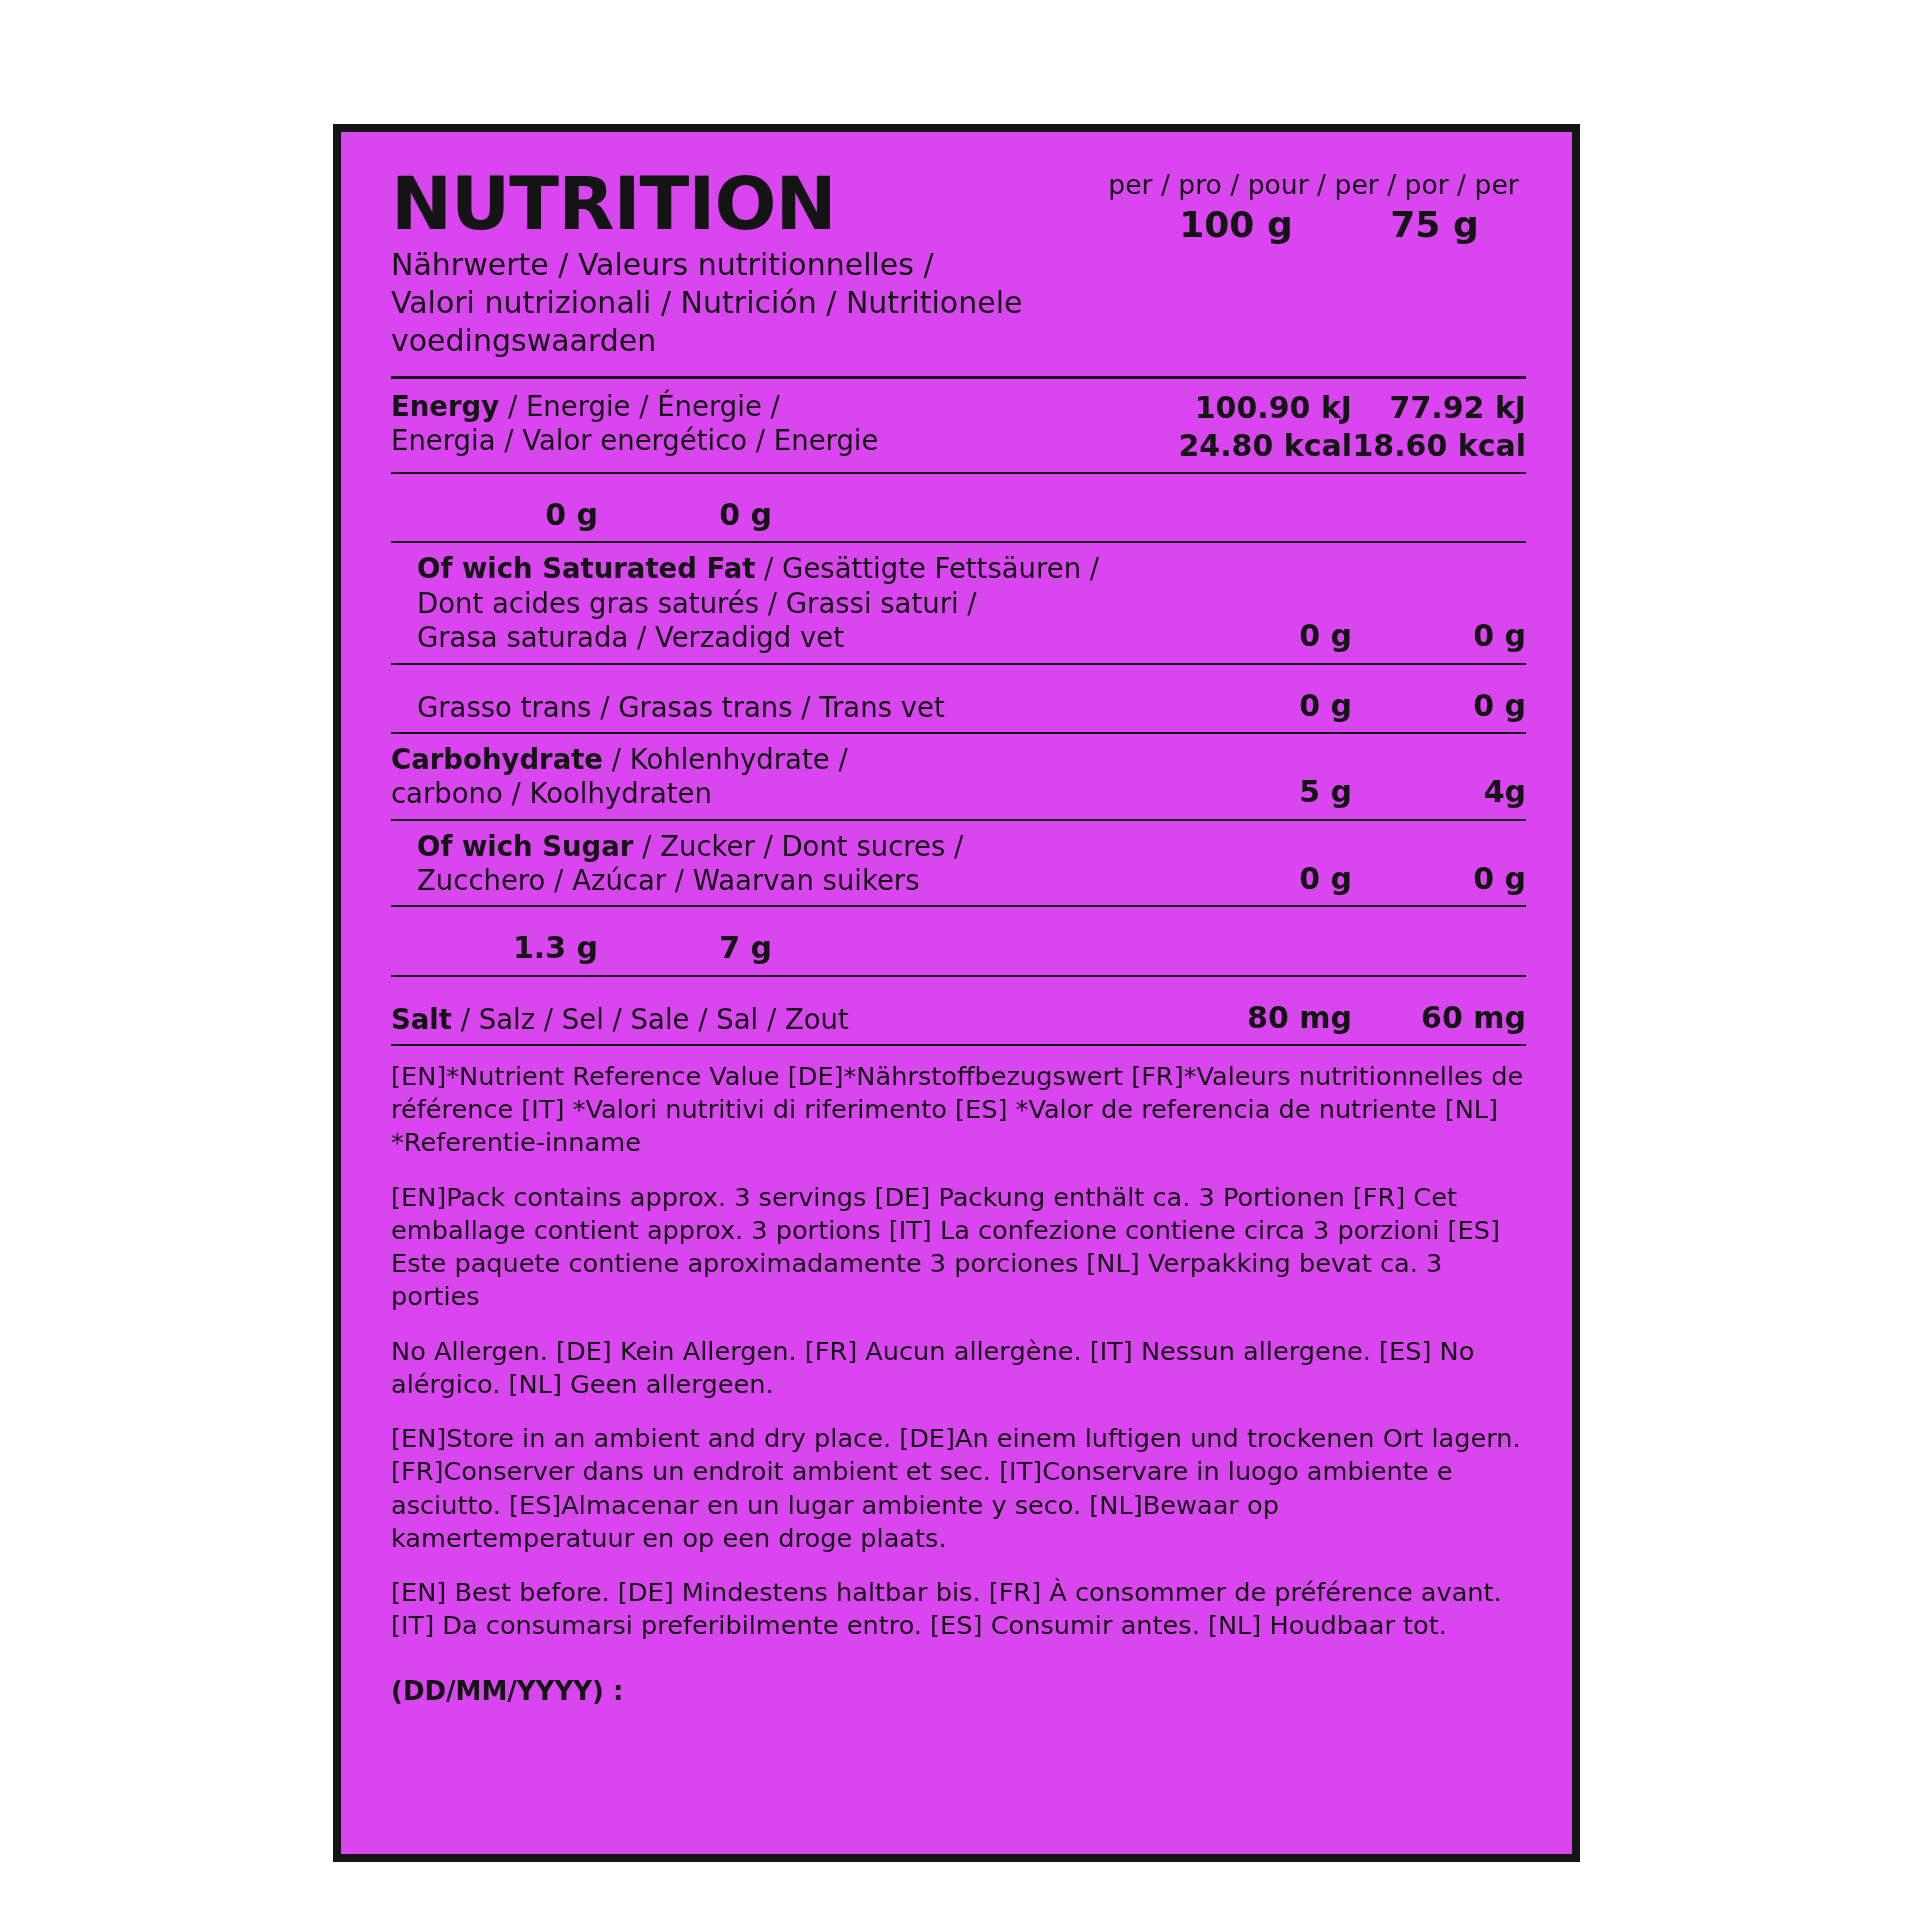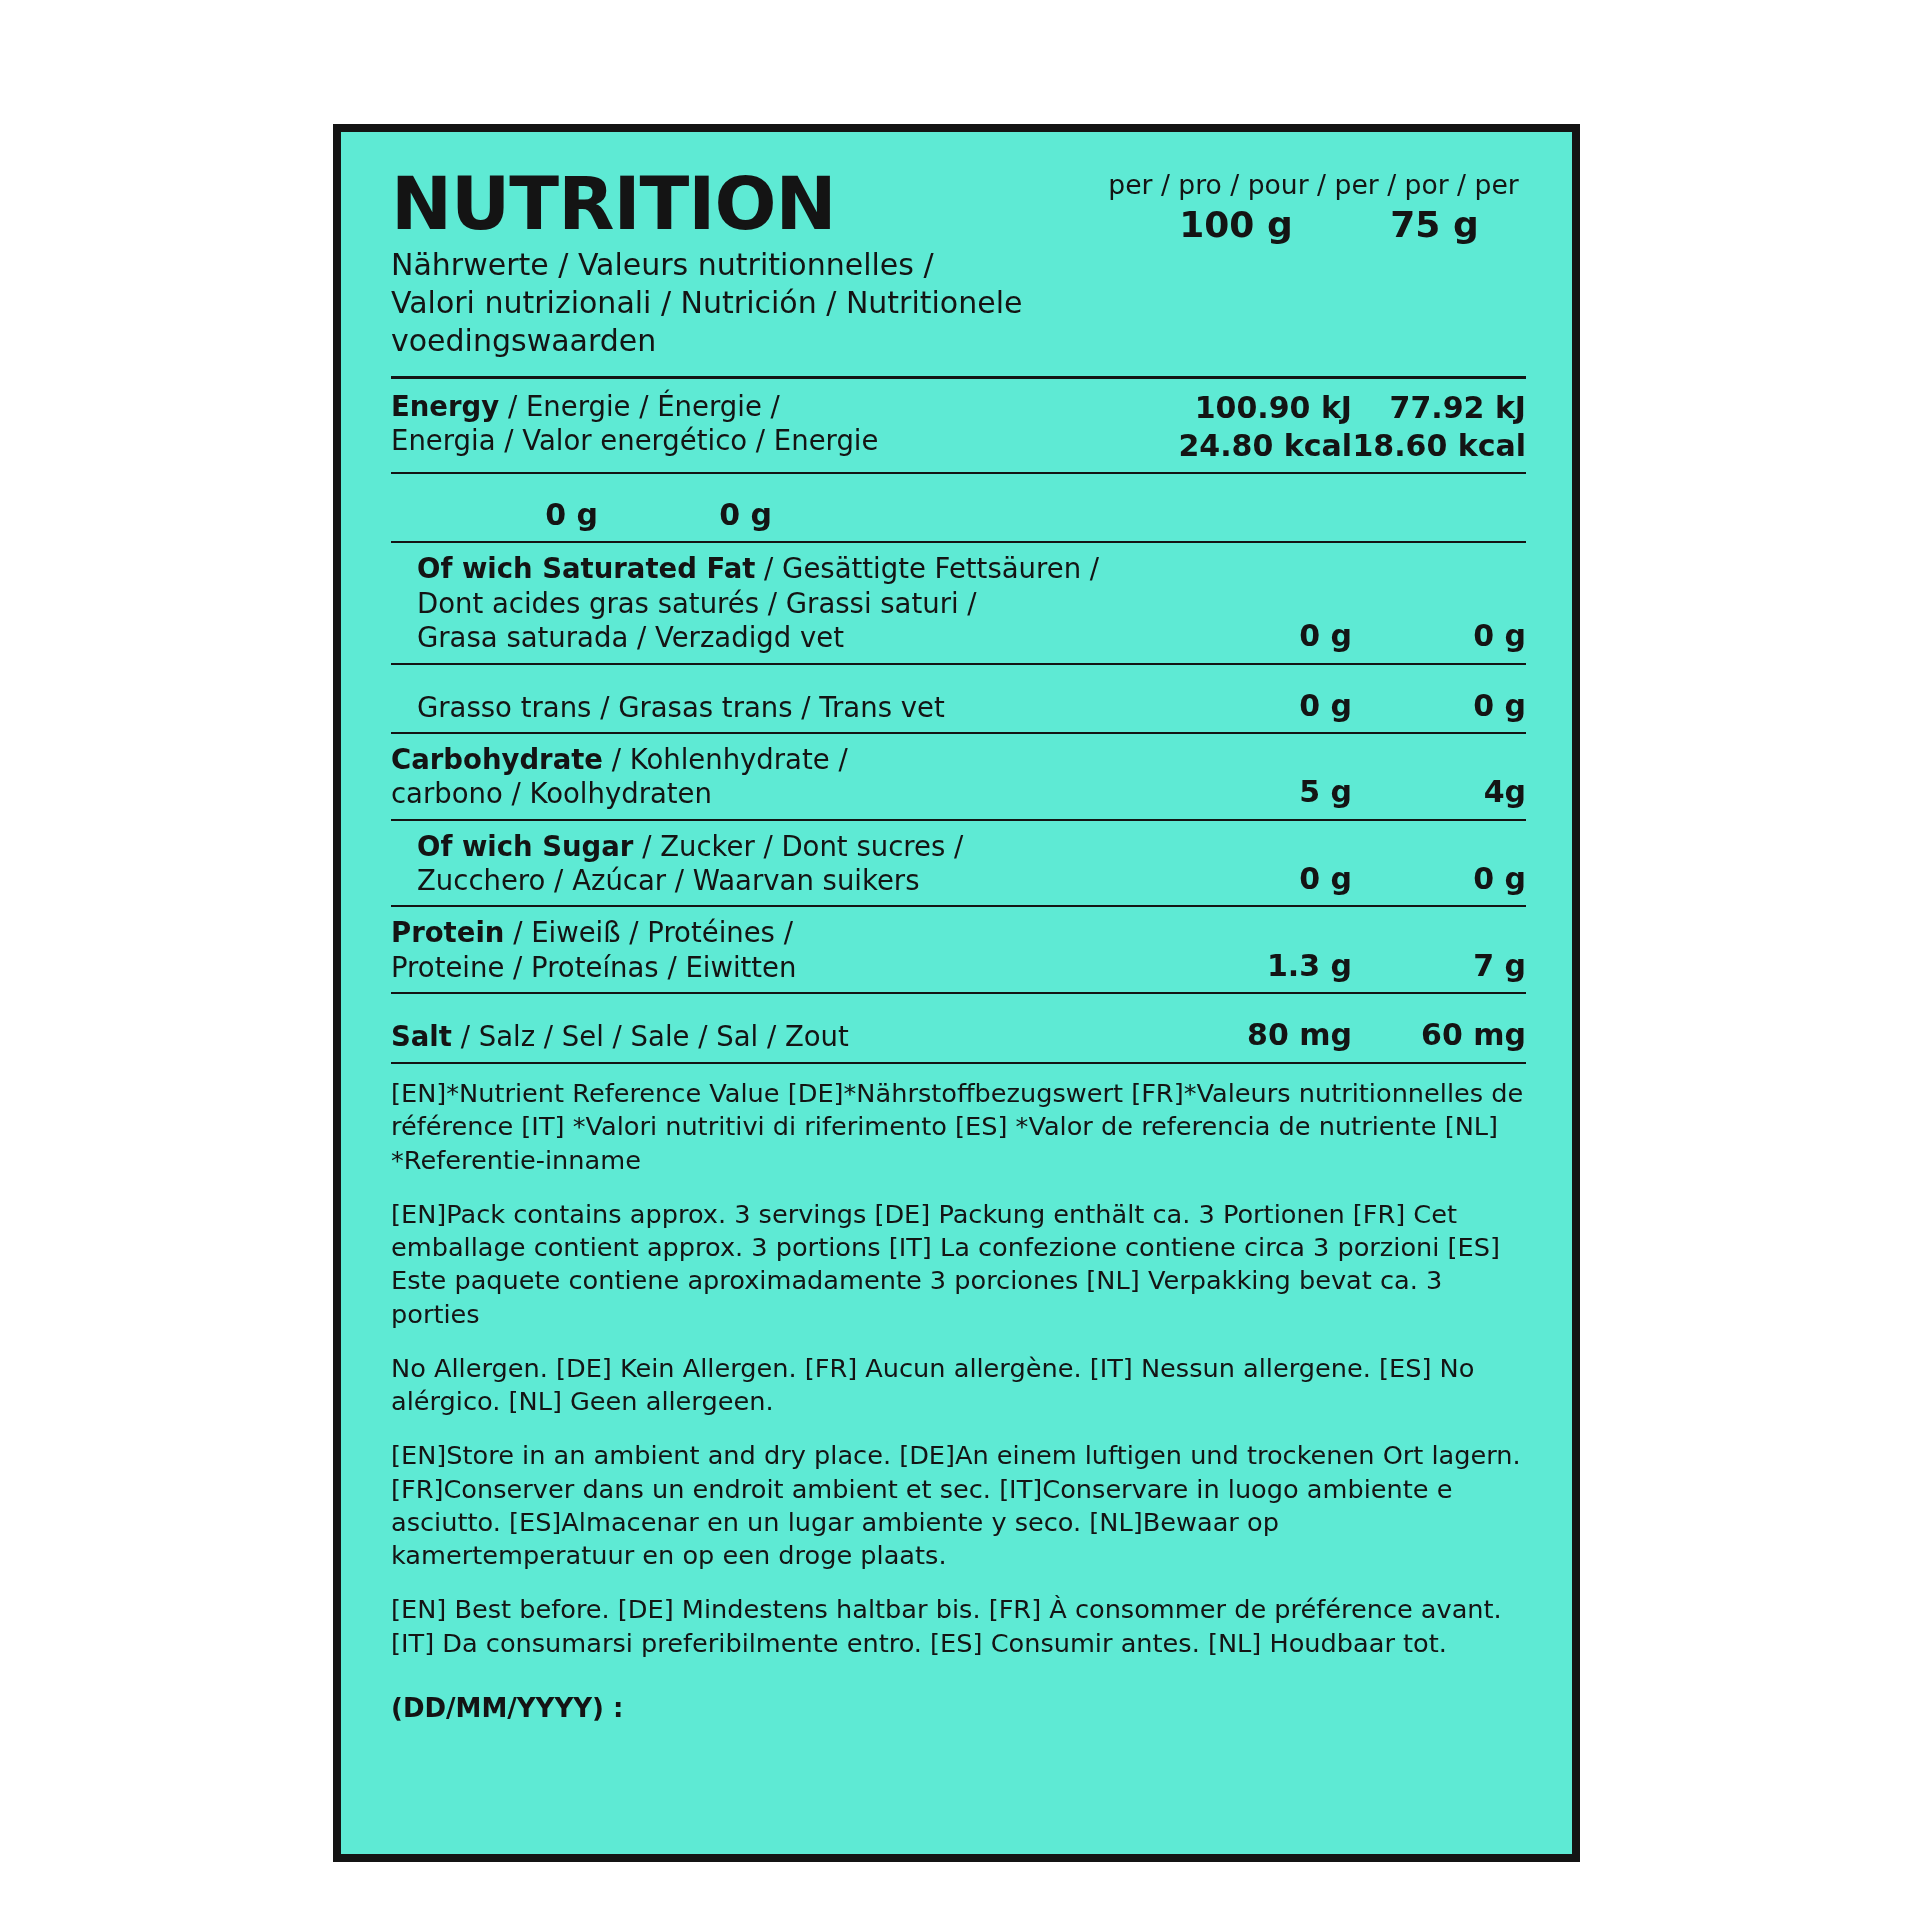--- a/index.html
+++ b/index.html
@@ -16,21 +16,21 @@
     height: 1931px;
     background: #ffffff;
   }
   .panel {
     position: absolute;
     left: 333px;
     top: 124px;
     width: 1247px;
     height: 1738px;
     border: 8.7px solid #141414;
-    background: #5eead4;
+    background: #d946ef;
     box-sizing: border-box;
   }
   .inner {
     position: absolute;
     left: 50px;
     top: 17.4px;
     width: 1135px;
     color: #141414;
   }
 
@@ -206,24 +206,20 @@
         <div class="row">
           <div class="row-label indent">
             <div><b>Of wich Sugar</b><span> / Zucker / Dont sucres /</span></div>
             <div>Zucchero / Azúcar / Waarvan suikers</div>
           </div>
           <div class="val v1">0 g</div>
           <div class="val v2">0 g</div>
         </div>
 
         <div class="row">
-          <div class="row-label">
-            <div><b>Protein</b><span> / Eiweiß / Protéines /</span></div>
-            <div>Proteine / Proteínas / Eiwitten</div>
-          </div>
           <div class="val v1">1.3 g</div>
           <div class="val v2">7 g</div>
         </div>
 
         <div class="row">
           <div class="row-label">
             <div><b>Salt</b><span> / Salz / Sel / Sale / Sal / Zout</span></div>
           </div>
           <div class="val v1">80 mg</div>
           <div class="val v2">60 mg</div>

